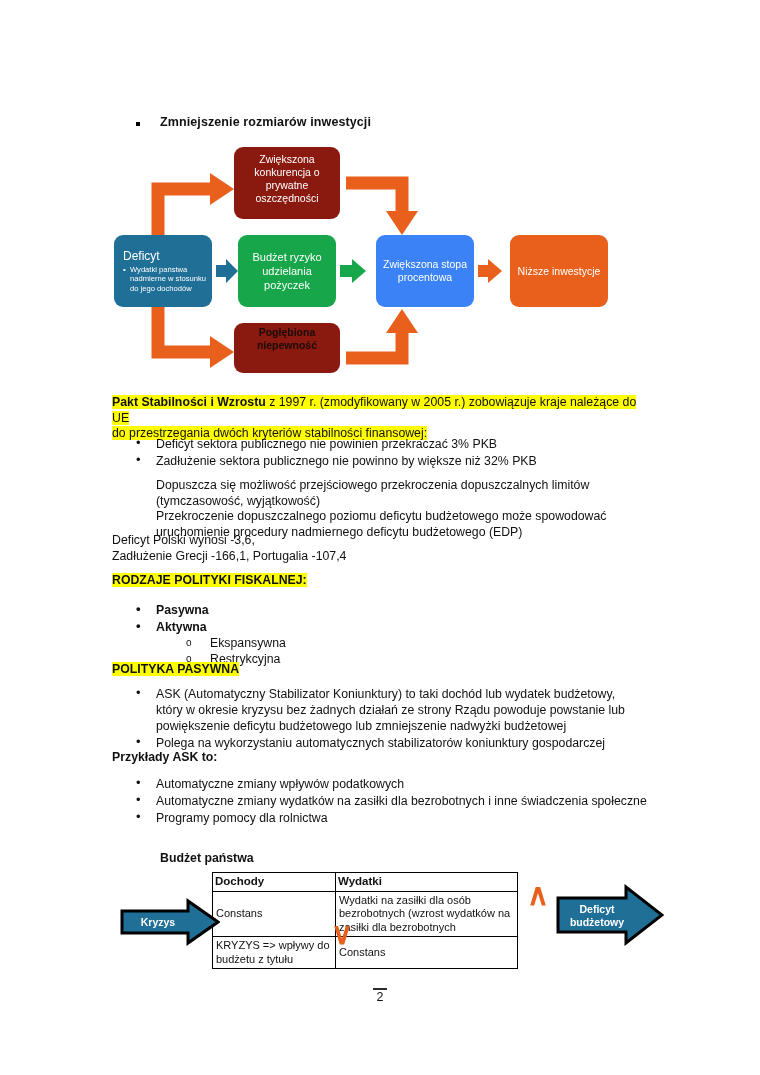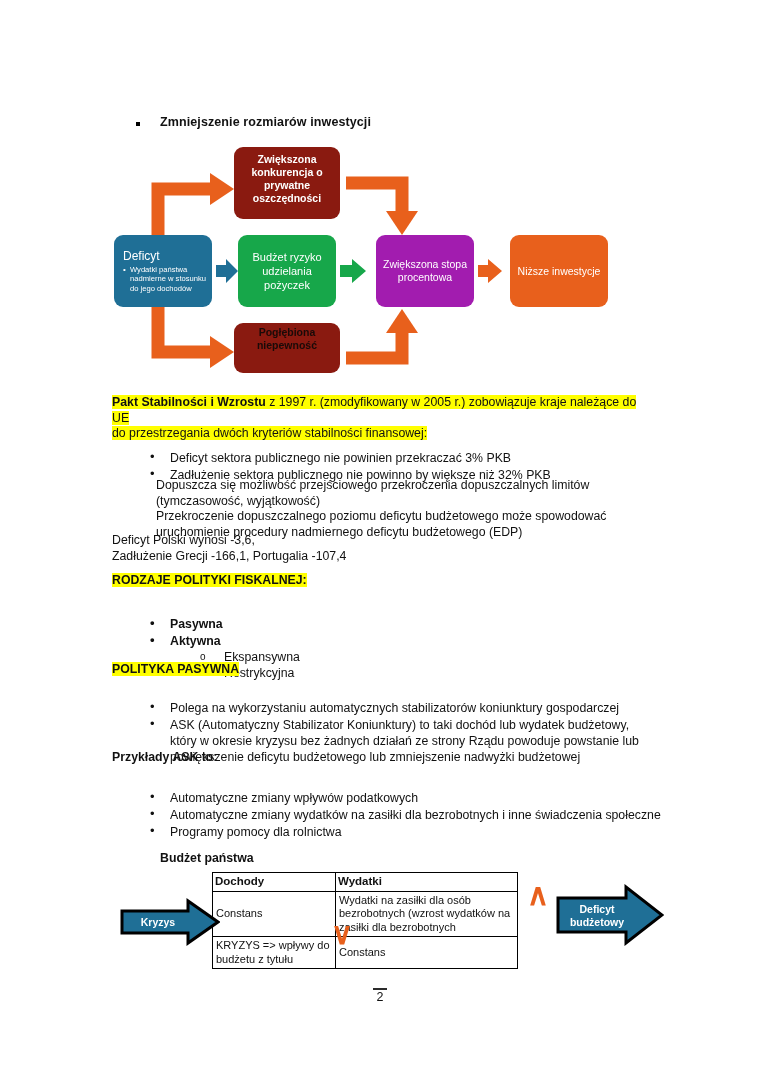--- a/index.html
+++ b/index.html
@@ -27,21 +27,21 @@
   .para{
     position:absolute;
     font-size:12.3px;
     line-height:15.5px;
   }
   .hl{background:#ffff00;}
   .b{font-weight:bold;}
 
   ul.bl{
     position:absolute;
-    margin:14px;padding:0;list-style:none;
+    margin:0;padding:0;list-style:none;
     font-size:12.3px;line-height:16px;
   }
   ul.bl > li{
     position:relative;
     padding-left:44px;
     margin:0 0 1px 0;
   }
   ul.bl > li::before{
     content:"\2022";
     position:absolute;left:24px;top:-1px;
@@ -70,25 +70,25 @@
     text-align:center;
     color:#ffffff;
     font-size:10.5px;
     line-height:13px;
     box-sizing:border-box;
     padding:4px 6px;
   }
   .dbox.red{background:#8a1a10;}
   .dbox.blue{background:#1f6f96;}
   .dbox.green-d{background:#17a74a;}
-  .dbox.green-l{background:#a21caf;}
+  .dbox.green-l{background:#3b82f6;}
   .dbox.orange{background:#e8601c;}
 
   #box-konkurencja{left:124px;top:4px;width:106px;height:72px;}
-  #box-konkurencja .lbl{position:relative;top:-4px;font-weight:bold;}
+  #box-konkurencja .lbl{position:relative;top:-4px;}
   #box-deficyt{left:4px;top:92px;width:98px;height:72px;text-align:left;align-items:flex-start;padding:6px 6px 6px 9px;}
   #box-deficyt .title{font-size:12px;line-height:14px;margin-bottom:2px;}
   #box-deficyt .sub{font-size:7.6px;line-height:9.6px;position:relative;padding-left:7px;text-align:left;}
   #box-deficyt .sub::before{content:"\2022";position:absolute;left:0;top:0;font-size:8px;}
   #box-ryzyko{left:128px;top:92px;width:98px;height:72px;font-size:11px;line-height:14px;}
   #box-pogleb{left:124px;top:180px;width:106px;height:50px;color:#1a0a08;font-weight:bold;font-size:10.5px;}
   #box-pogleb .lbl{position:relative;top:-9px;}
   #box-stopa{left:266px;top:92px;width:98px;height:72px;}
   #box-nizsze{left:400px;top:92px;width:98px;height:72px;}
 
@@ -249,22 +249,22 @@
         <li>Restrykcyjna</li>
       </ul>
     </li>
   </ul>
 
   <div class="para" style="left:112px;top:662px;">
     <span class="hl b">POLITYKA PASYWNA</span>
   </div>
 
   <ul class="bl" style="left:112px;top:686px;width:532px;">
+    <li>ASK (Automatyczny Stabilizator Koniunktury) to taki dochód lub wydatek budżetowy, który w okresie kryzysu bez żadnych działań ze strony Rządu powoduje powstanie lub powiększenie deficytu budżetowego lub zmniejszenie nadwyżki budżetowej</li>
     <li>Polega na wykorzystaniu automatycznych stabilizatorów koniunktury gospodarczej</li>
-    <li>ASK (Automatyczny Stabilizator Koniunktury) to taki dochód lub wydatek budżetowy, który w okresie kryzysu bez żadnych działań ze strony Rządu powoduje powstanie lub powiększenie deficytu budżetowego lub zmniejszenie nadwyżki budżetowej</li>
   </ul>
 
   <div class="para b" style="left:112px;top:750px;">Przykłady ASK to:</div>
 
   <ul class="bl" style="left:112px;top:776px;width:540px;">
     <li>Automatyczne zmiany wpływów podatkowych</li>
     <li>Automatyczne zmiany wydatków na zasiłki dla bezrobotnych i inne świadczenia społeczne</li>
     <li>Programy pomocy dla rolnictwa</li>
   </ul>
 

